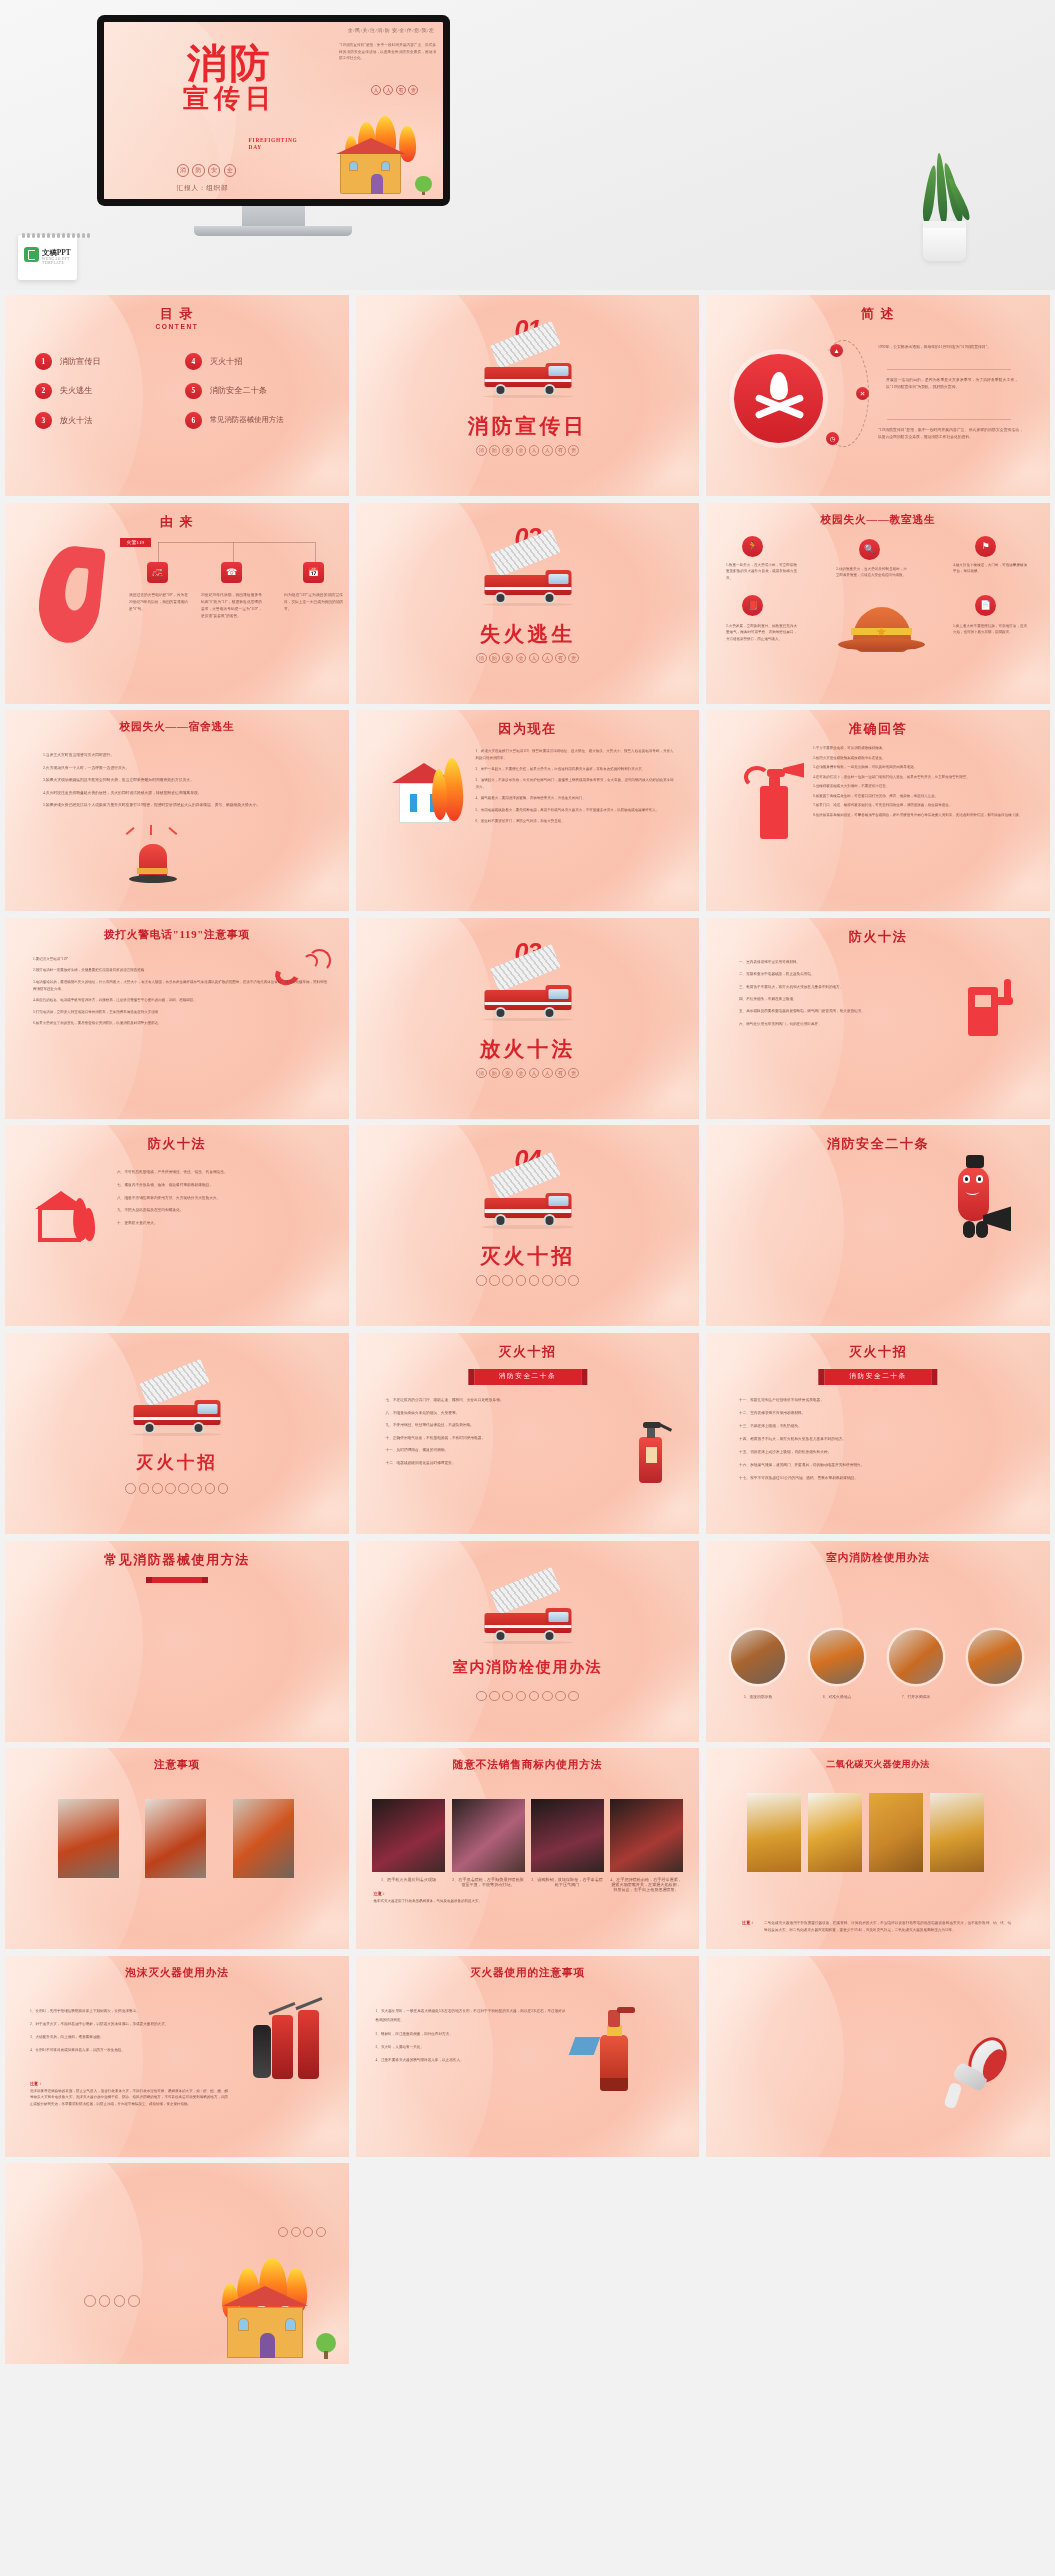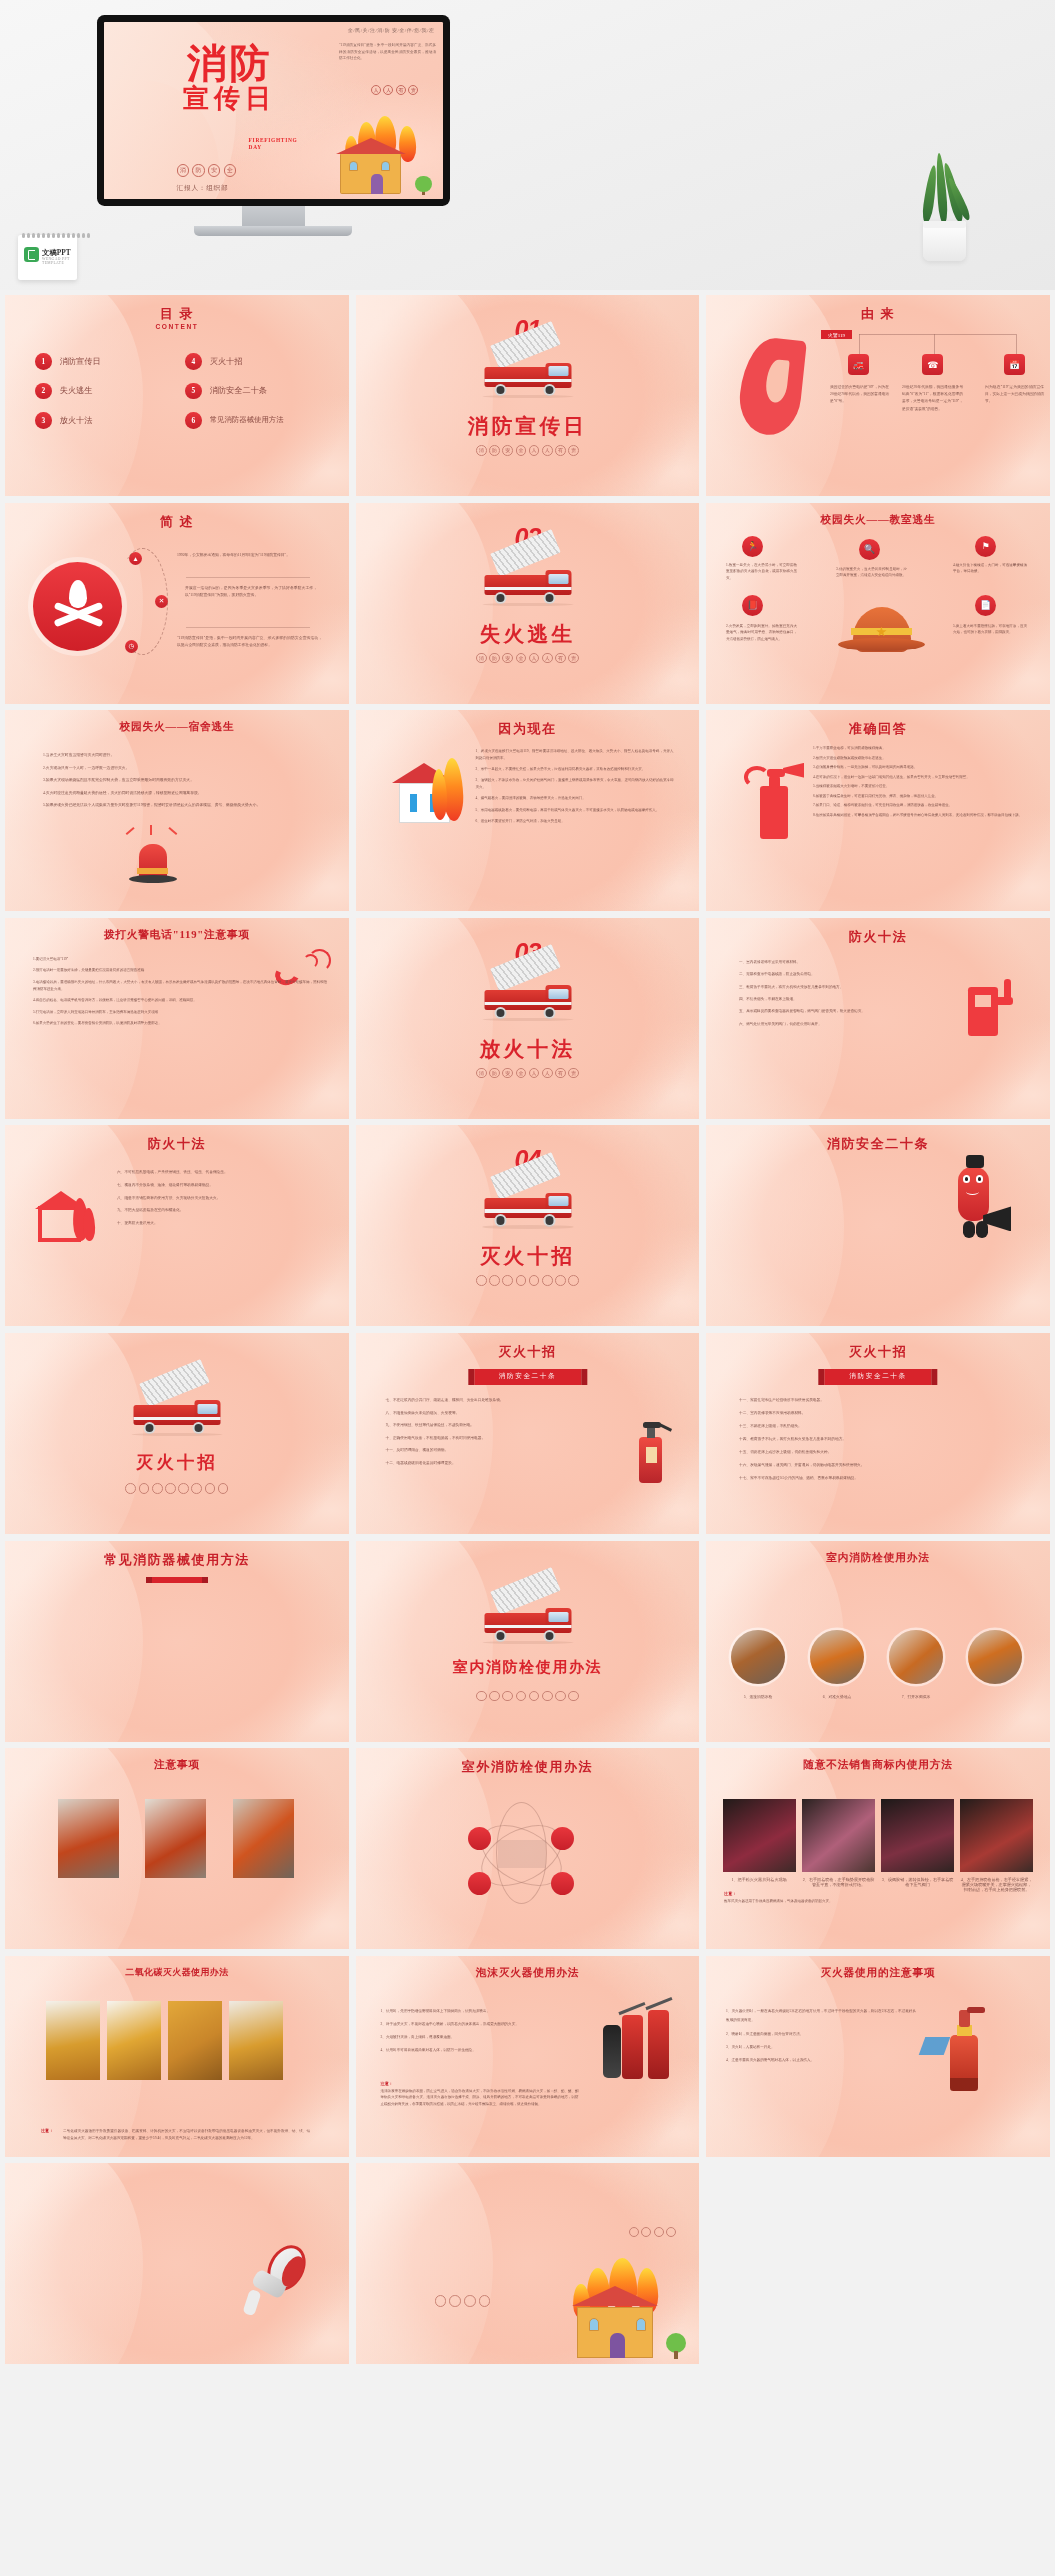--- a/index.html
+++ b/index.html
@@ -371,55 +371,55 @@
           <span>人</span>
           <span>人</span>
           <span>有</span>
           <span>责</span>
     </div>
   </div>
     </div>
 
   <div class="slide">
       <div class="s-in">
+    <div class="s-title">简 述</div>
+    <div class="big-fire-circle">
+      <div style="position:absolute;left:36px;top:18px;width:18px;height:28px;background:#fff;border-radius:50% 50% 45% 45%/65% 65% 35% 35%;"></div>
+      <div style="position:absolute;left:20px;top:49px;width:51px;height:7.4px;background:#fff;border-radius:4.1px;transform:rotate(22deg);"></div>
+      <div style="position:absolute;left:20px;top:49px;width:51px;height:7.4px;background:#fff;border-radius:4.1px;transform:rotate(-22deg);"></div>
+    </div>
+    <div class="rcircle" style="left:124px;top:49px;width:13px;height:13px;font-size:6.6px;">▲</div>
+    <div class="rcircle" style="left:150px;top:92px;width:13px;height:13px;font-size:6.6px;">✕</div>
+    <div class="rcircle" style="left:120px;top:137px;width:13px;height:13px;font-size:6.6px;">◷</div>
+    <div style="position:absolute;left:112px;top:45px;width:51px;height:107px;border:0.8px dashed rgba(140,80,70,.5);border-radius:50%;border-left-color:transparent;"></div>
+    <div class="body-txt" style="left:172px;top:49px;width:145px;font-size:3.8px;">1992年，公安部发出通知，将每年的11月9日定为"119消防宣传日"。</div>
+    <div style="position:absolute;left:181px;top:74px;width:124px;height:0.8px;background:rgba(140,90,80,.3);"></div>
+    <div class="body-txt" style="left:180px;top:82px;width:132px;font-size:3.8px;">开展这一活动的目的，是因为冬季是火灾多发季节，为了搞好冬季防火工作，以"119消防宣传日"为契机，抓好防火宣传。</div>
+    <div style="position:absolute;left:181px;top:124px;width:124px;height:0.8px;background:rgba(140,90,80,.3);"></div>
+    <div class="body-txt" style="left:172px;top:132px;width:145px;font-size:3.8px;">"119消防宣传日"是指，集中一段时间开展内容广泛、形式多样的消防安全宣传活动，以提高全民消防安全素质，推动消防工作社会化的进程。</div>
+  </div>
+    </div>
+
+  <div class="slide">
+      <div class="s-in">
     <div class="s-title">由 来</div>
     <div style="position:absolute;left:35px;top:43px;width:61px;height:97px;background:#ef4a4f;border-radius:50% 8% 50% 50%/60% 8% 40% 40%;transform:rotate(6deg);">
       <div style="position:absolute;left:25px;top:21.4px;width:21.4px;height:43px;background:#fac2ae;border-radius:50% 10% 50% 50%/55% 10% 45% 45%;"></div>
     </div>
     <div style="position:absolute;left:115px;top:35px;background:#d8232b;color:#fff;font-size:5px;padding:1.6px 6.6px;">火警119</div>
     <div style="position:absolute;left:153px;top:39px;width:157px;height:0.8px;background:rgba(150,100,90,.45);"></div>
     <div style="position:absolute;left:153px;top:39px;width:0.8px;height:20px;background:rgba(150,100,90,.45);"></div>
     <div style="position:absolute;left:228px;top:39px;width:0.8px;height:20px;background:rgba(150,100,90,.45);"></div>
     <div style="position:absolute;left:310px;top:39px;width:0.8px;height:20px;background:rgba(150,100,90,.45);"></div>
     <div class="rcircle" style="left:142px;top:59px;width:21.4px;height:21.4px;border-radius:4.1px;font-size:9px;">🚒</div>
     <div class="rcircle" style="left:216px;top:59px;width:21.4px;height:21.4px;border-radius:4.1px;font-size:9px;">☎</div>
     <div class="rcircle" style="left:298px;top:59px;width:21.4px;height:21.4px;border-radius:4.1px;font-size:9px;">📅</div>
     <div class="body-txt" style="left:124px;top:89px;width:59px;font-size:3.7px;">我国过去的火警电话是"09"，因为在20世纪70年代以前，我国的普通电话是"0"号。</div>
     <div class="body-txt" style="left:196px;top:89px;width:61px;font-size:3.7px;">20世纪70年代后期，我国通信服务号码由"0"改为"11"，根据标准化管理的要求，火警电话号码便一定为"119"，是汉语"要要救"的谐音。</div>
     <div class="body-txt" style="left:279px;top:89px;width:59px;font-size:3.7px;">因为现在"119"定为我国的消防宣传日，实际上这一天已成为我国的消防节。</div>
-  </div>
-    </div>
-
-  <div class="slide">
-      <div class="s-in">
-    <div class="s-title">简 述</div>
-    <div class="big-fire-circle">
-      <div style="position:absolute;left:36px;top:18px;width:18px;height:28px;background:#fff;border-radius:50% 50% 45% 45%/65% 65% 35% 35%;"></div>
-      <div style="position:absolute;left:20px;top:49px;width:51px;height:7.4px;background:#fff;border-radius:4.1px;transform:rotate(22deg);"></div>
-      <div style="position:absolute;left:20px;top:49px;width:51px;height:7.4px;background:#fff;border-radius:4.1px;transform:rotate(-22deg);"></div>
-    </div>
-    <div class="rcircle" style="left:124px;top:49px;width:13px;height:13px;font-size:6.6px;">▲</div>
-    <div class="rcircle" style="left:150px;top:92px;width:13px;height:13px;font-size:6.6px;">✕</div>
-    <div class="rcircle" style="left:120px;top:137px;width:13px;height:13px;font-size:6.6px;">◷</div>
-    <div style="position:absolute;left:112px;top:45px;width:51px;height:107px;border:0.8px dashed rgba(140,80,70,.5);border-radius:50%;border-left-color:transparent;"></div>
-    <div class="body-txt" style="left:172px;top:49px;width:145px;font-size:3.8px;">1992年，公安部发出通知，将每年的11月9日定为"119消防宣传日"。</div>
-    <div style="position:absolute;left:181px;top:74px;width:124px;height:0.8px;background:rgba(140,90,80,.3);"></div>
-    <div class="body-txt" style="left:180px;top:82px;width:132px;font-size:3.8px;">开展这一活动的目的，是因为冬季是火灾多发季节，为了搞好冬季防火工作，以"119消防宣传日"为契机，抓好防火宣传。</div>
-    <div style="position:absolute;left:181px;top:124px;width:124px;height:0.8px;background:rgba(140,90,80,.3);"></div>
-    <div class="body-txt" style="left:172px;top:132px;width:145px;font-size:3.8px;">"119消防宣传日"是指，集中一段时间开展内容广泛、形式多样的消防安全宣传活动，以提高全民消防安全素质，推动消防工作社会化的进程。</div>
   </div>
     </div>
 
   <div class="slide">
       <div class="s-in">
     <div class="sec-num">02</div>
     <div class="truck">
       <div class="tk-ladder"></div>
           <div class="tk-body"></div>
           <div class="tk-cab"></div>
@@ -798,37 +798,20 @@
     <div class="s-title sm">注意事项</div>
     <div class="photo" style="left:53px;top:51px;width:61px;height:79px;background:linear-gradient(160deg,#d9d2c8,#c2461c 55%,#7b6d62);"></div>
     <div class="photo" style="left:140px;top:51px;width:61px;height:79px;background:linear-gradient(150deg,#e2ddd4,#bd4019 60%,#8d8175);"></div>
     <div class="photo" style="left:228px;top:51px;width:61px;height:79px;background:linear-gradient(140deg,#cdc5b9,#d0541f 50%,#6f655b);"></div>
     <div class="photo-cap" style="left:48px;top:142px;width:73px;font-size:4.5px;"></div>
     <div class="photo-cap" style="left:135px;top:142px;width:73px;font-size:4.5px;"></div>
     <div class="photo-cap" style="left:223px;top:142px;width:73px;font-size:4.5px;"></div>
   </div>
     </div>
 
-  <div class="slide">
-      <div class="s-in">
-    <div class="s-title">室外消防栓使用办法</div>
-    <div style="position:absolute;left:140px;top:54px;width:51px;height:102px;border:0.8px solid rgba(150,100,90,.35);border-radius:50%;"></div>
-    <div style="position:absolute;left:122px;top:82px;width:87px;height:51px;border:0.8px solid rgba(150,100,90,.35);border-radius:50%;transform:rotate(28deg);"></div>
-    <div style="position:absolute;left:122px;top:82px;width:87px;height:51px;border:0.8px solid rgba(150,100,90,.35);border-radius:50%;transform:rotate(-28deg);"></div>
-    <div style="position:absolute;left:142px;top:92px;width:48px;height:28px;background:rgba(190,150,140,.28);display:flex;align-items:center;justify-content:center;font-size:5.8px;color:#7d4b43;"></div>
-    <div class="rcircle" style="left:112px;top:79px;width:23px;height:23px;font-size:7.4px;font-weight:bold;font-style:italic;"></div>
-    <div class="rcircle" style="left:195px;top:79px;width:23px;height:23px;font-size:7.4px;font-weight:bold;font-style:italic;"></div>
-    <div class="rcircle" style="left:195px;top:124px;width:23px;height:23px;font-size:7.4px;font-weight:bold;font-style:italic;"></div>
-    <div class="rcircle" style="left:112px;top:124px;width:23px;height:23px;font-size:7.4px;font-weight:bold;font-style:italic;"></div>
-    <div class="body-txt" style="left:31px;top:69px;width:76px;font-size:4.1px;"></div>
-    <div class="body-txt" style="left:224px;top:69px;width:82px;font-size:4.1px;"></div>
-    <div class="body-txt" style="left:224px;top:142px;width:86px;font-size:4.1px;"></div>
-    <div class="body-txt" style="left:43px;top:142px;width:76px;font-size:4.1px;"></div>
-  </div>
-    </div>
 
 
   <div class="slide">
       <div class="s-in">
     <div class="s-title sm">随意不法销售商标内使用方法</div>
     <div style="position:absolute;left:18px;top:38px;font-size:5.8px;color:#6d3f38;"></div>
     <div class="photo" style="left:16.5px;top:51px;width:73px;height:73px;background:linear-gradient(150deg,#211b19,#8e2b3f 60%,#3d2a28);"></div>
     <div class="photo" style="left:96px;top:51px;width:73px;height:73px;background:linear-gradient(140deg,#2a2220,#b0607a 55%,#4a3530);"></div>
     <div class="photo" style="left:175px;top:51px;width:73px;height:73px;background:linear-gradient(160deg,#1d1918,#7d3042 60%,#2f2422);"></div>
     <div class="photo" style="left:254px;top:51px;width:73px;height:73px;background:linear-gradient(150deg,#231c1a,#a83a34 60%,#3a2b27);"></div>

